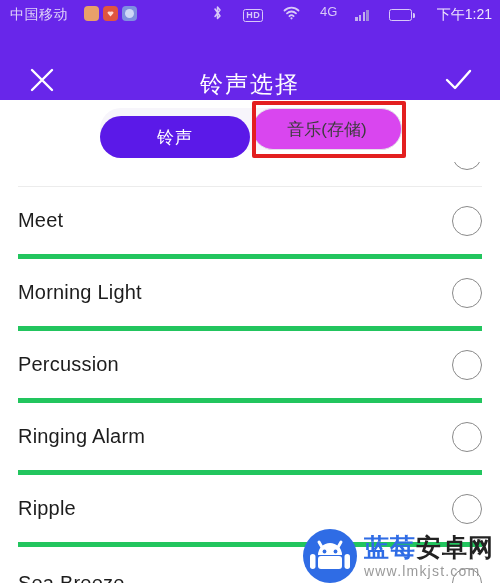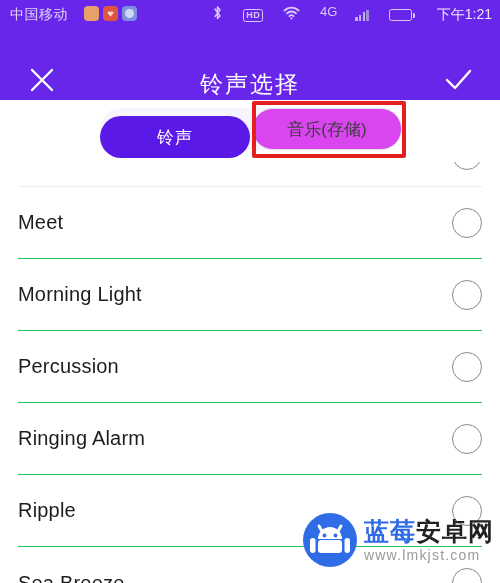--- a/index.html
+++ b/index.html
@@ -239,21 +239,21 @@
     position: absolute;
     right: 0;
     top: -22px;
   }
   .row {
     height: 72px;
     display: flex;
     align-items: center;
     justify-content: space-between;
     margin: 0 18px;
-    border-bottom: 1px solid #22c55e;
+    border-bottom: 5px solid #22c55e;
     box-sizing: border-box;
     cursor: pointer;
   }
   .row:last-child { border-bottom: none; }
   .row-label {
     font-size: 20px;
     color: #1d1d1d;
     letter-spacing: 0.2px;
   }
   .radio {
@@ -262,21 +262,21 @@
     border: 1.6px solid #8a8a8a;
     border-radius: 50%;
     box-sizing: border-box;
     flex: none;
   }
 
   
   .watermark {
     position: absolute;
     right: 6px;
-    bottom: 16px;
+    bottom: 0;
     display: flex;
     align-items: center;
     gap: 7px;
     pointer-events: none;
     z-index: 8;
   }
   .wm-logo {
     width: 54px;
     height: 54px;
     border-radius: 50%;

